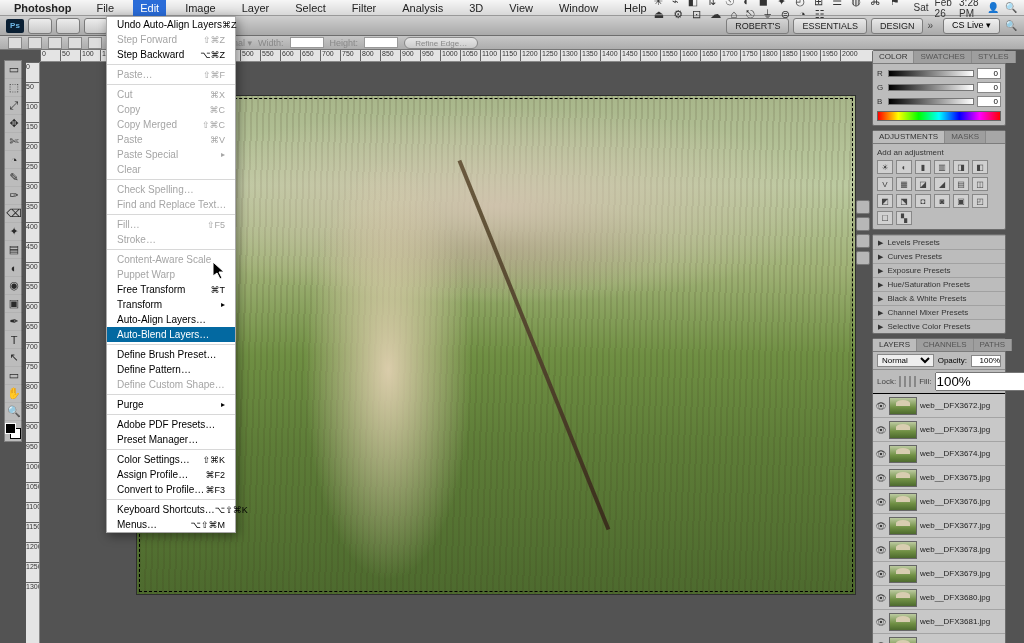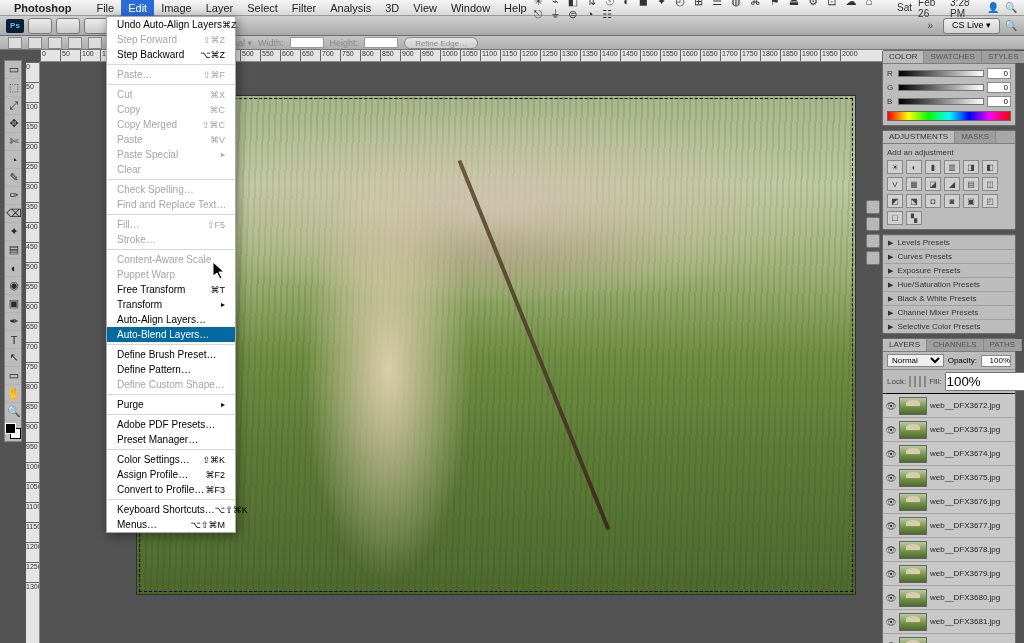--- a/index.html
+++ b/index.html
@@ -1,21 +1,21 @@
 <!DOCTYPE html>
 <html><head>
 <meta charset="utf-8">
 <style>
 * { margin: 0; padding: 0; box-sizing: border-box; font-family: "Lucida Grande", "Helvetica Neue", Arial, sans-serif; }
 body { width: 1024px; height: 643px; background: #535353; overflow: hidden; position: relative; font-size: 10px; color: #000; user-select: none; }
 
 
 .mac-menubar { height: 16px; background: linear-gradient(#f6f6f6,#d8d8d8); display: flex; align-items: center; padding: 0 6px; font-size: 11px; color: #222; border-bottom: 1px solid #999; }
 .mac-menubar .apple { font-size: 12px; margin-right: 8px; }
-.mac-menubar .mitems { display: flex; gap: 0; }
+.mac-menubar .mitems { display: flex; gap: 12px; }
 .mac-menubar .mitems span { padding: 0 7px; height: 16px; line-height: 16px; display: inline-block; }
 .mac-menubar .mitems span.sel { background: #2a6cd8; color: #fff; }
 .mac-menubar .right { margin-left: auto; display: flex; align-items: center; gap: 6px; font-size: 10px; color: #333; }
 .mac-menubar .statusicons { letter-spacing: 3px; font-size: 11px; }
 
 
 .app-bar { height: 20px; background: linear-gradient(#cfcfcf,#a9a9a9); border-bottom: 1px solid #6d6d6d; display: flex; align-items: center; padding: 0 6px; }
 .app-bar .ps { width: 18px; height: 14px; background: #0a1f33; color: #6fb8e8; font-size: 8px; font-weight: bold; display: flex; align-items: center; justify-content: center; border-radius: 2px; }
 .app-bar .iconbtn { width: 24px; height: 16px; background: linear-gradient(#ececec,#c9c9c9); border: 1px solid #7a7a7a; border-radius: 3px; margin-left: 4px; }
 .app-bar .spacer { flex: 1; }
@@ -57,21 +57,21 @@
 
 .menu { position: absolute; left: 106px; top: 16px; width: 130px; background: #fff; border: 1px solid #a9a9a9; box-shadow: 2px 3px 10px rgba(0,0,0,.4); font-size: 10px; color: #000; }
 .menu .row { display: flex; align-items: center; justify-content: space-between; padding: 2px 10px; height: 15px; white-space: nowrap; }
 .menu .row.d { color: #a5a5a5; }
 .menu .row.sel { background: #0369a1; color: #fff; }
 .menu .sep { height: 1px; background: #d8d8d8; margin: 2px 0; }
 .menu .sc { font-size: 9px; color: inherit; }
 .menu .sub::after { content: "▸"; font-size: 8px; margin-left: 6px; }
 
 
-.rstack { position: absolute; right: 8px; top: 50px; width: 134px; bottom: 2px; display: flex; flex-direction: column; gap: 4px; }
+.rstack { position: absolute; right: 18px; top: 50px; width: 134px; bottom: 2px; display: flex; flex-direction: column; gap: 4px; }
 .panel { background: #bcbcbc; border: 1px solid #6c6c6c; border-radius: 2px; }
 .panel .tabs { display: flex; background: #a7a7a7; border-bottom: 1px solid #7c7c7c; height: 13px; font-size: 8px; }
 .panel .tabs .tab { padding: 1px 6px; border-right: 1px solid #8a8a8a; color: #333; background: #bcbcbc; }
 .panel .tabs .tab.off { background: #9e9e9e; color: #555; }
 .color-body { padding: 4px; }
 .sliders { display: flex; flex-direction: column; gap: 3px; }
 .srow { display: flex; align-items: center; gap: 3px; }
 .srow label { width: 8px; font-size: 8px; color: #333; }
 .srow .track { flex: 1; height: 7px; border: 1px solid #777; background: linear-gradient(90deg,#000,#fff); position: relative; }
 .srow input { width: 24px; height: 11px; font-size: 8px; border: 1px solid #888; background: #fff; text-align: right; padding-right: 2px; }
@@ -135,20 +135,25 @@
 
 <div class="app-bar">
   <div class="ps">Ps</div>
   <div class="iconbtn"></div>
   <div class="iconbtn"></div>
   <div class="iconbtn"></div>
   <div class="iconbtn"></div>
   <div class="iconbtn"></div>
   <div class="iconbtn"></div>
   <div class="spacer"></div>
+  <div id="workspaces" style="display:flex">
+      <div class="ws-btn sel">ROBERT'S</div>
+      <div class="ws-btn">ESSENTIALS</div>
+      <div class="ws-btn">DESIGN</div>
+    </div>
   <span style="margin:0 4px;color:#444">»</span>
   <div class="cslive">CS Live ▾</div>
   <span style="margin-left:6px">🔍</span>
 </div>
 
 <div class="opts-bar">
   <div class="mini"></div>
   <div class="mini"></div>
   <div class="mini"></div>
   <div class="mini"></div>

